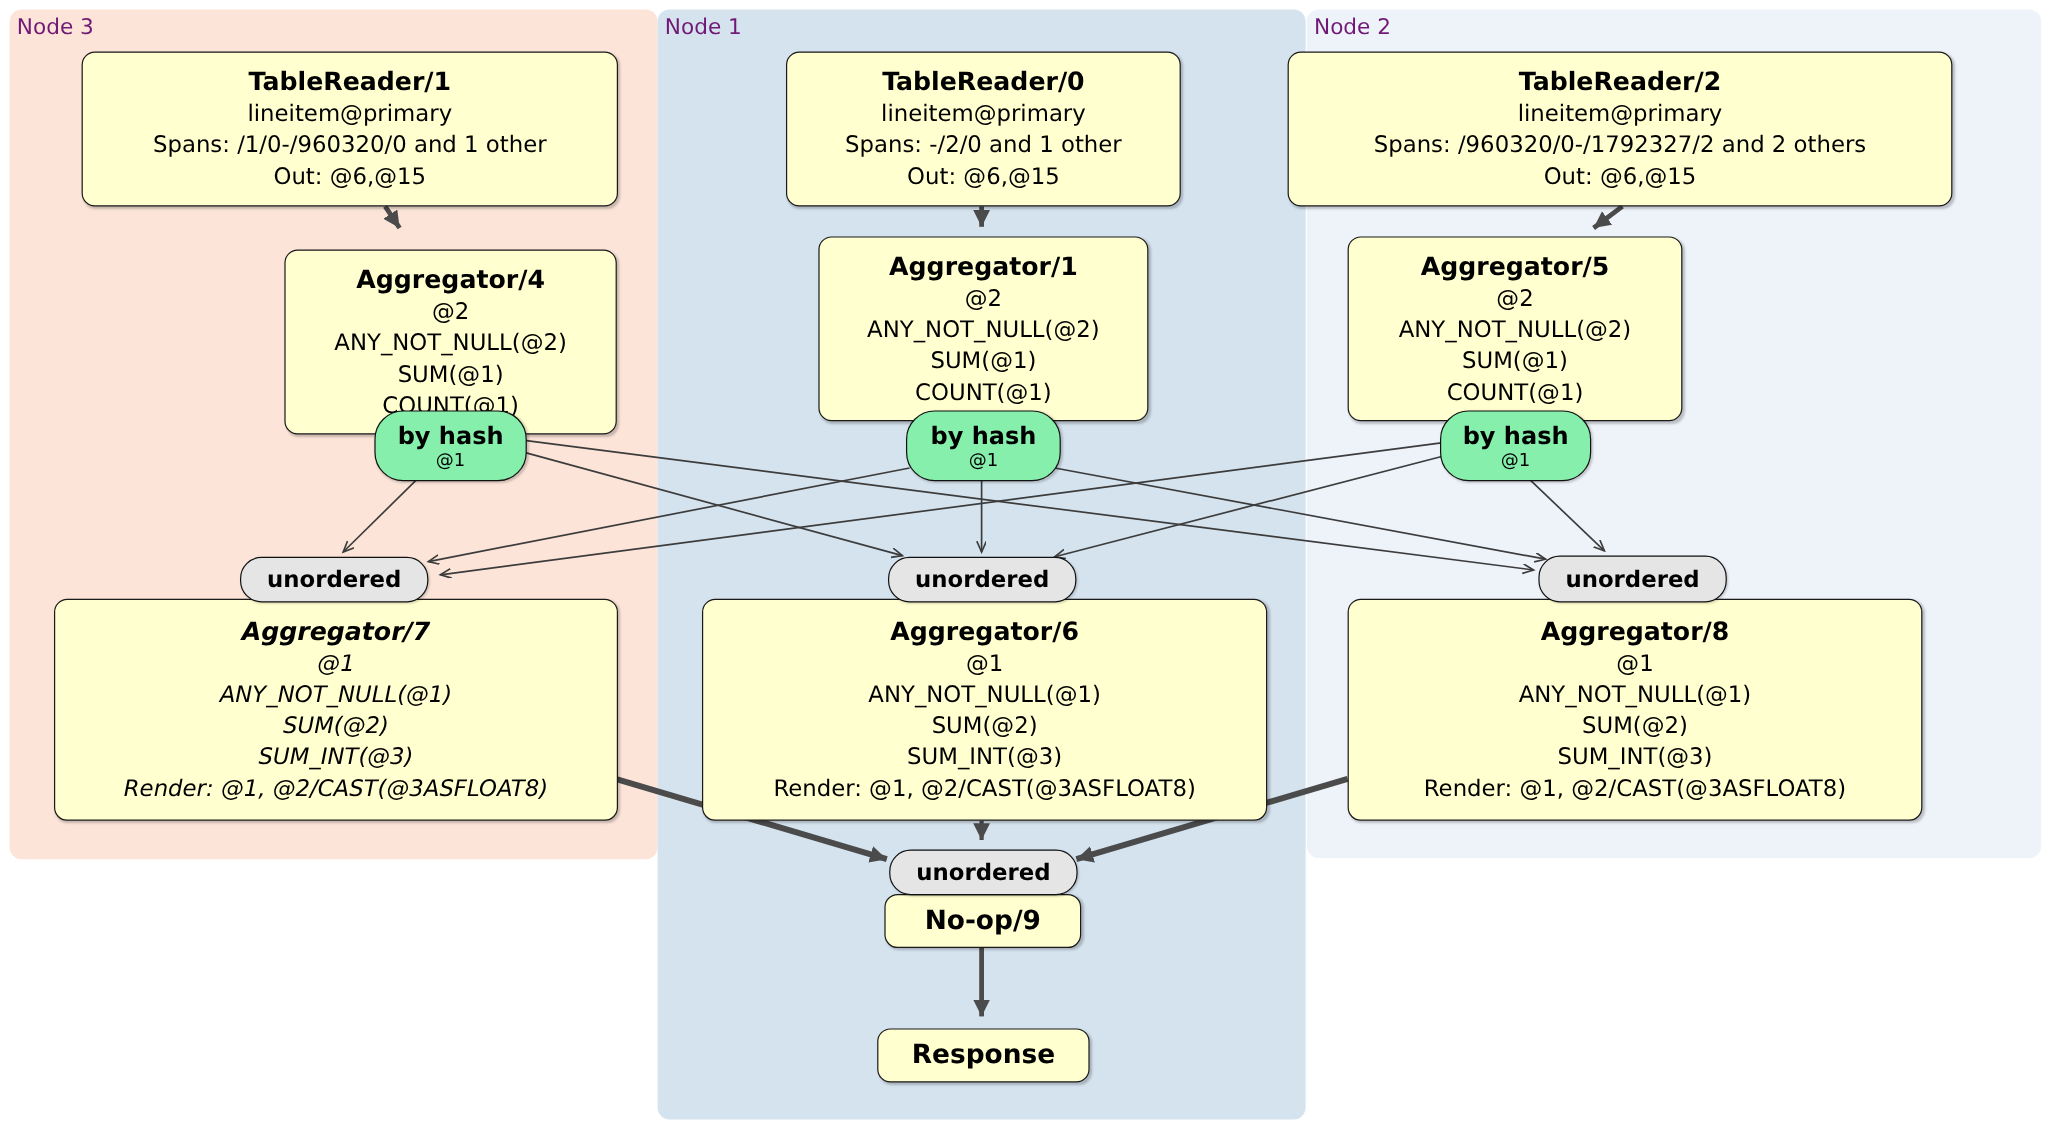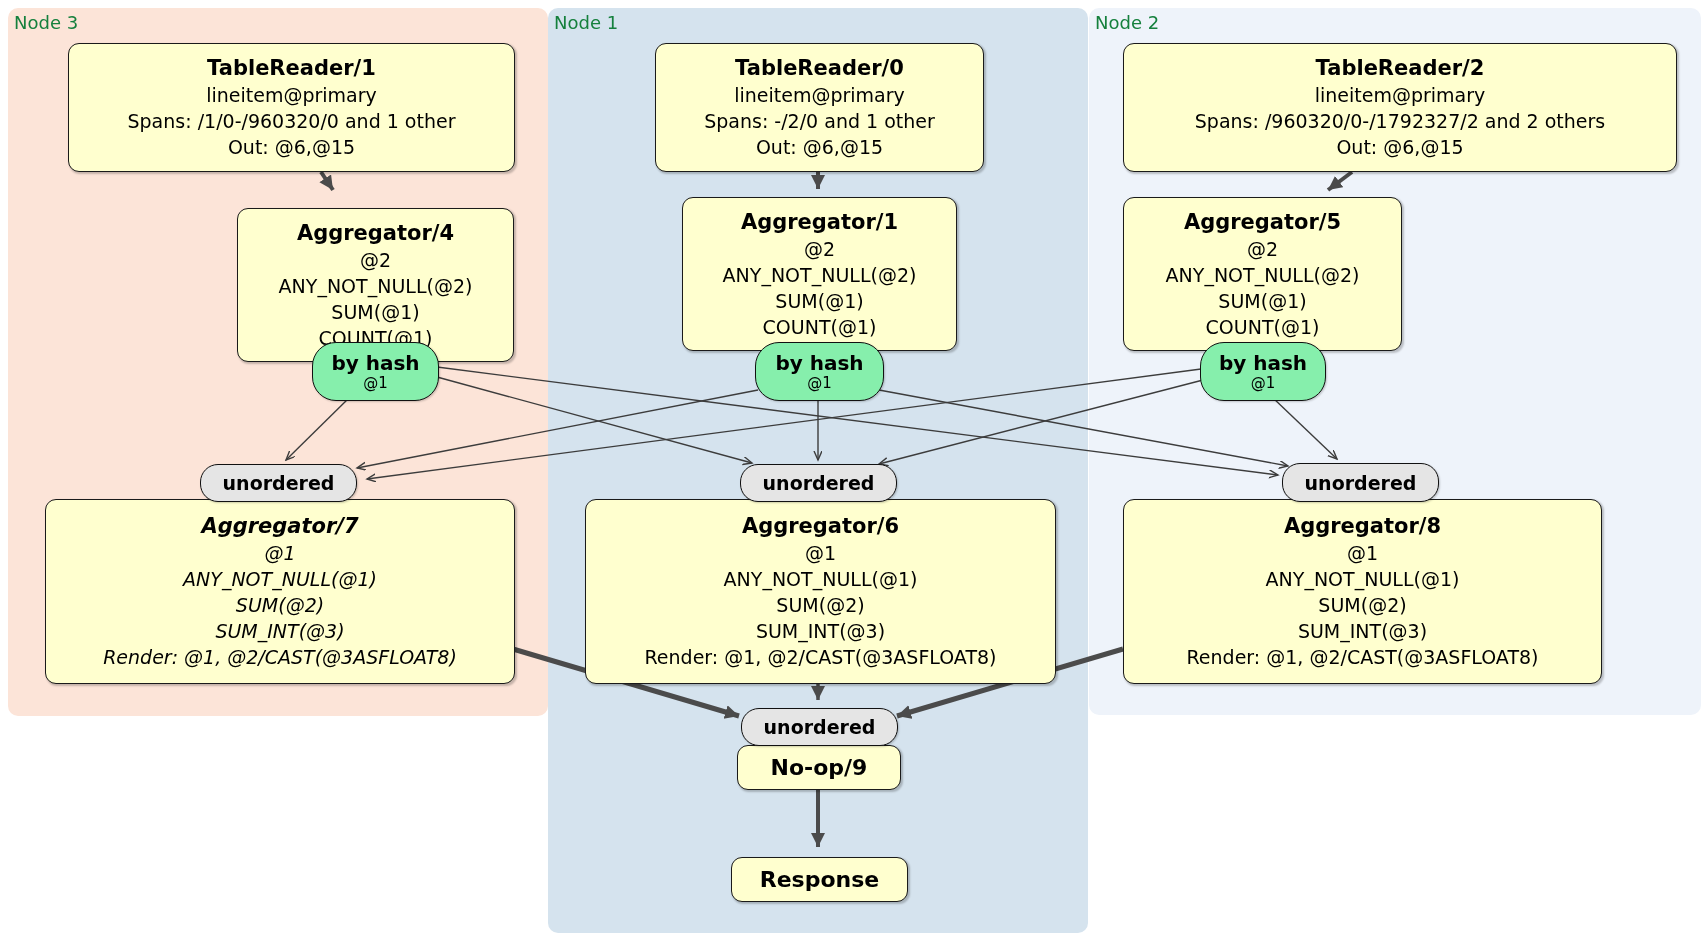--- a/index.html
+++ b/index.html
@@ -2,21 +2,21 @@
 <html><head>
 <meta charset="utf-8">
 <style>
   html,body{margin:0;padding:0;background:#ffffff;}
   #canvas{
     position:relative;width:1708px;height:940px;overflow:hidden;
     font-family:"DejaVu Sans","Liberation Sans",sans-serif;color:#000;
   }
   .region{position:absolute;border-radius:10px;}
   .region-label{
-    position:absolute;left:6px;top:4px;font-size:18px;color:#15803d;white-space:nowrap;
+    position:absolute;left:6px;top:4px;font-size:18px;color:#701a75;white-space:nowrap;
   }
   #region-node3{left:8px;top:8px;width:540px;height:708px;background:#fce4d8;}
   #region-node1{left:548px;top:8px;width:540px;height:925px;background:#d5e3ee;}
   #region-node2{left:1089px;top:8px;width:612px;height:707px;background:#eef3fa;}
   svg.edges{position:absolute;left:0;top:0;z-index:2;}
   .box{
     position:absolute;z-index:3;background:#ffffcf;border:1.5px solid #1a1a1a;
     border-radius:11px;display:flex;flex-direction:column;justify-content:center;
     align-items:center;text-align:center;box-shadow:1.5px 1.5px 2px rgba(0,0,0,0.22);
   }
@@ -85,21 +85,21 @@
     <div class="box-line">lineitem@primary</div>
     <div class="box-line">Spans: /1/0-/960320/0 and 1 other</div>
     <div class="box-line">Out: @6,@15</div>
   </div>
   <div class="box" style="left:655px;top:43px;width:327px;height:127px;">
     <div class="box-title">TableReader/0</div>
     <div class="box-line">lineitem@primary</div>
     <div class="box-line">Spans: -/2/0 and 1 other</div>
     <div class="box-line">Out: @6,@15</div>
   </div>
-  <div class="box" style="left:1123px;top:43px;width:552px;height:127px;">
+  <div class="box" style="left:1073px;top:43px;width:552px;height:127px;">
     <div class="box-title">TableReader/2</div>
     <div class="box-line">lineitem@primary</div>
     <div class="box-line">Spans: /960320/0-/1792327/2 and 2 others</div>
     <div class="box-line">Out: @6,@15</div>
   </div>
 
   <div class="box" style="left:237px;top:208px;width:275px;height:152px;">
     <div class="box-title">Aggregator/4</div>
     <div class="box-line">@2</div>
     <div class="box-line">ANY_NOT_NULL(@2)</div>

